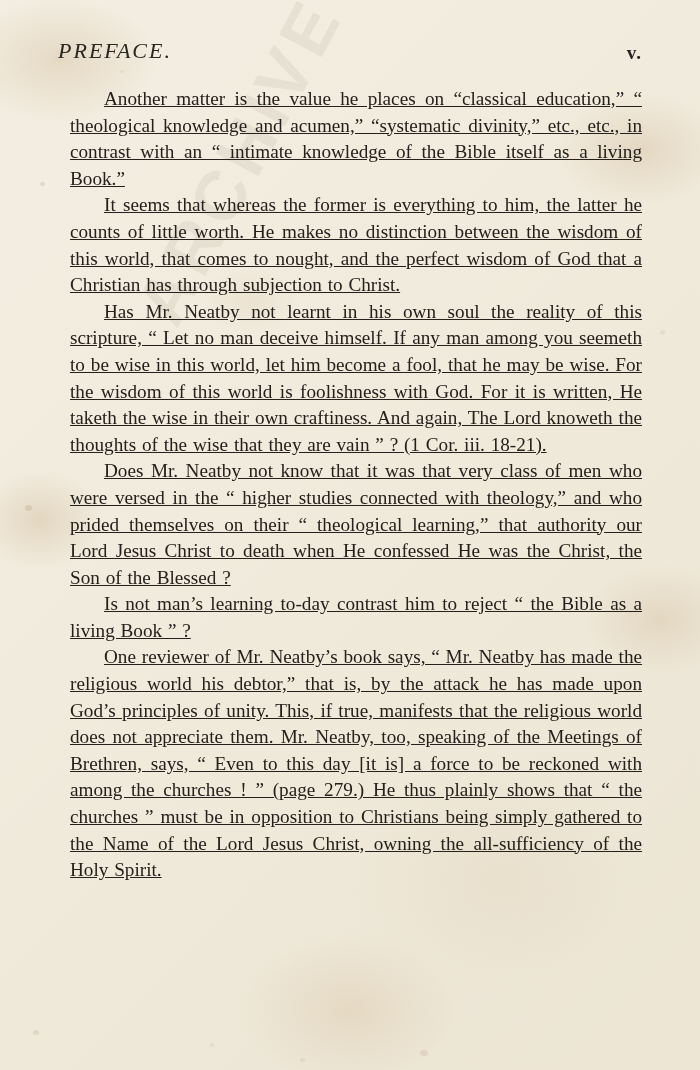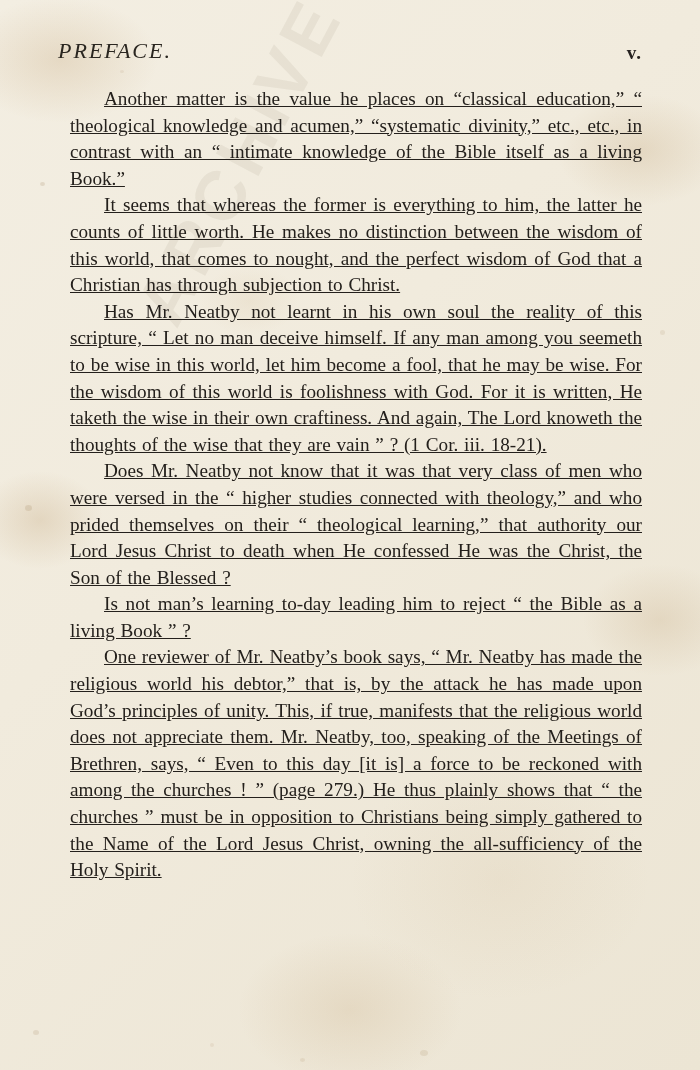--- a/index.html
+++ b/index.html
@@ -121,17 +121,17 @@
 
     <header id="running-head">
       <div id="header-title">PREFACE.</div>
       <div id="page-number">v.</div>
     </header>
 
     <p class="para">Another matter is the value he places on “classical education,” “ theological knowledge and acumen,” “systematic divinity,” etc., etc., in contrast with an “ intimate knowledge of the Bible itself as a living Book.”</p>
     <p class="para">It seems that whereas the former is everything to him, the latter he counts of little worth.   He makes no distinction between the wisdom of this world, that comes to nought, and the perfect wisdom of God that a Christian has through subjection to Christ.</p>
     <p class="para">Has Mr. Neatby not learnt in his own soul the reality of this scripture, “ Let no man deceive himself.  If any man among you seemeth to be wise in this world, let him become a fool, that he may be wise.  For the wisdom of this world is foolishness with God.   For it is written, He taketh the wise in their own craftiness.   And again, The Lord knoweth the thoughts of the wise that they are vain ” ? (1 Cor. iii. 18-21).</p>
     <p class="para">Does Mr. Neatby not know that it was that very class of men who were versed in the “ higher studies connected with theology,” and who prided themselves on their “ theological learning,” that authority our Lord Jesus Christ to death when He confessed He was the Christ, the Son of the Blessed ?</p>
-    <p class="para">Is not man’s learning to-day leading him to reject “ the Bible as a living Book ” ?</p>
+    <p class="para">Is not man’s learning to-day contrast him to reject “ the Bible as a living Book ” ?</p>
     <p class="para">One reviewer of Mr. Neatby’s book says, “ Mr. Neatby has made the religious world his debtor,” that is, by the attack he has made upon God’s principles of unity.  This, if true, manifests that the religious world does not appreciate them.   Mr. Neatby, too, speaking of the Meetings of Brethren, says, “ Even to this day [it is] a force to be reckoned with among the churches ! ” (page 279.)  He thus plainly shows that “ the churches ” must be in opposition to Christians being simply gathered to the Name of the Lord Jesus Christ, owning the all-sufficiency of the Holy Spirit.</p>
 
   </div>
 </div>
 
 </body></html>

